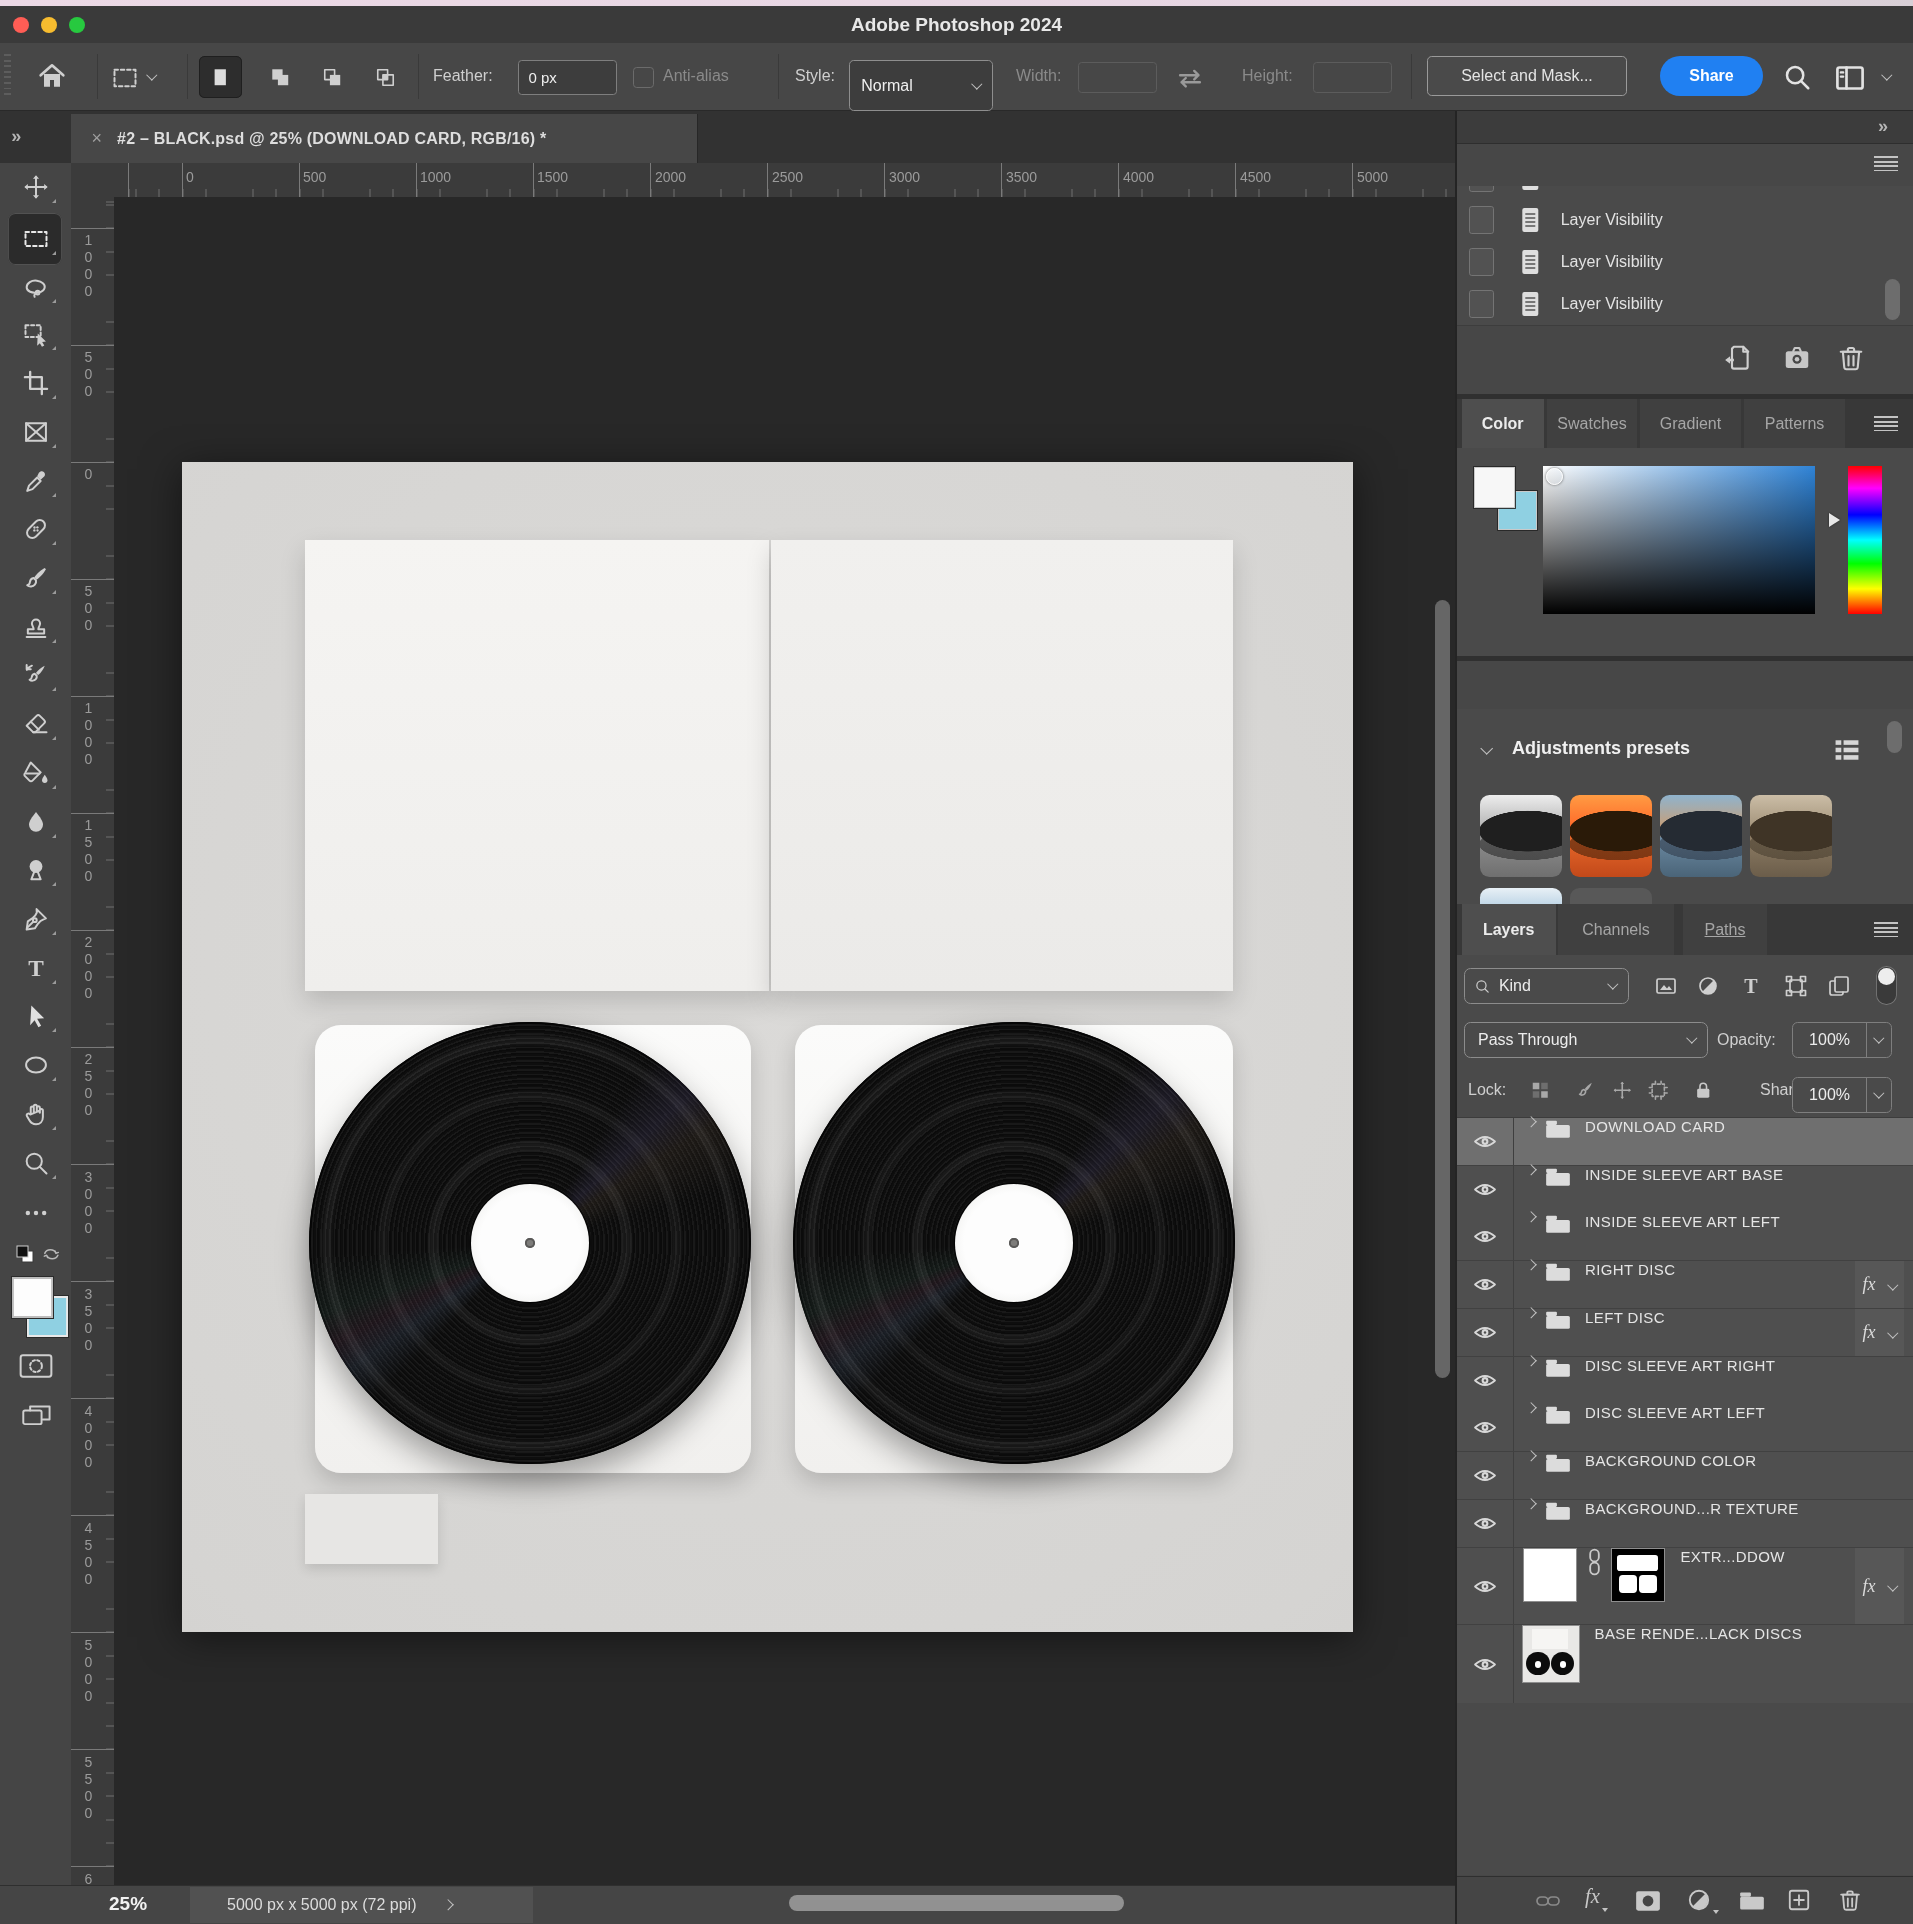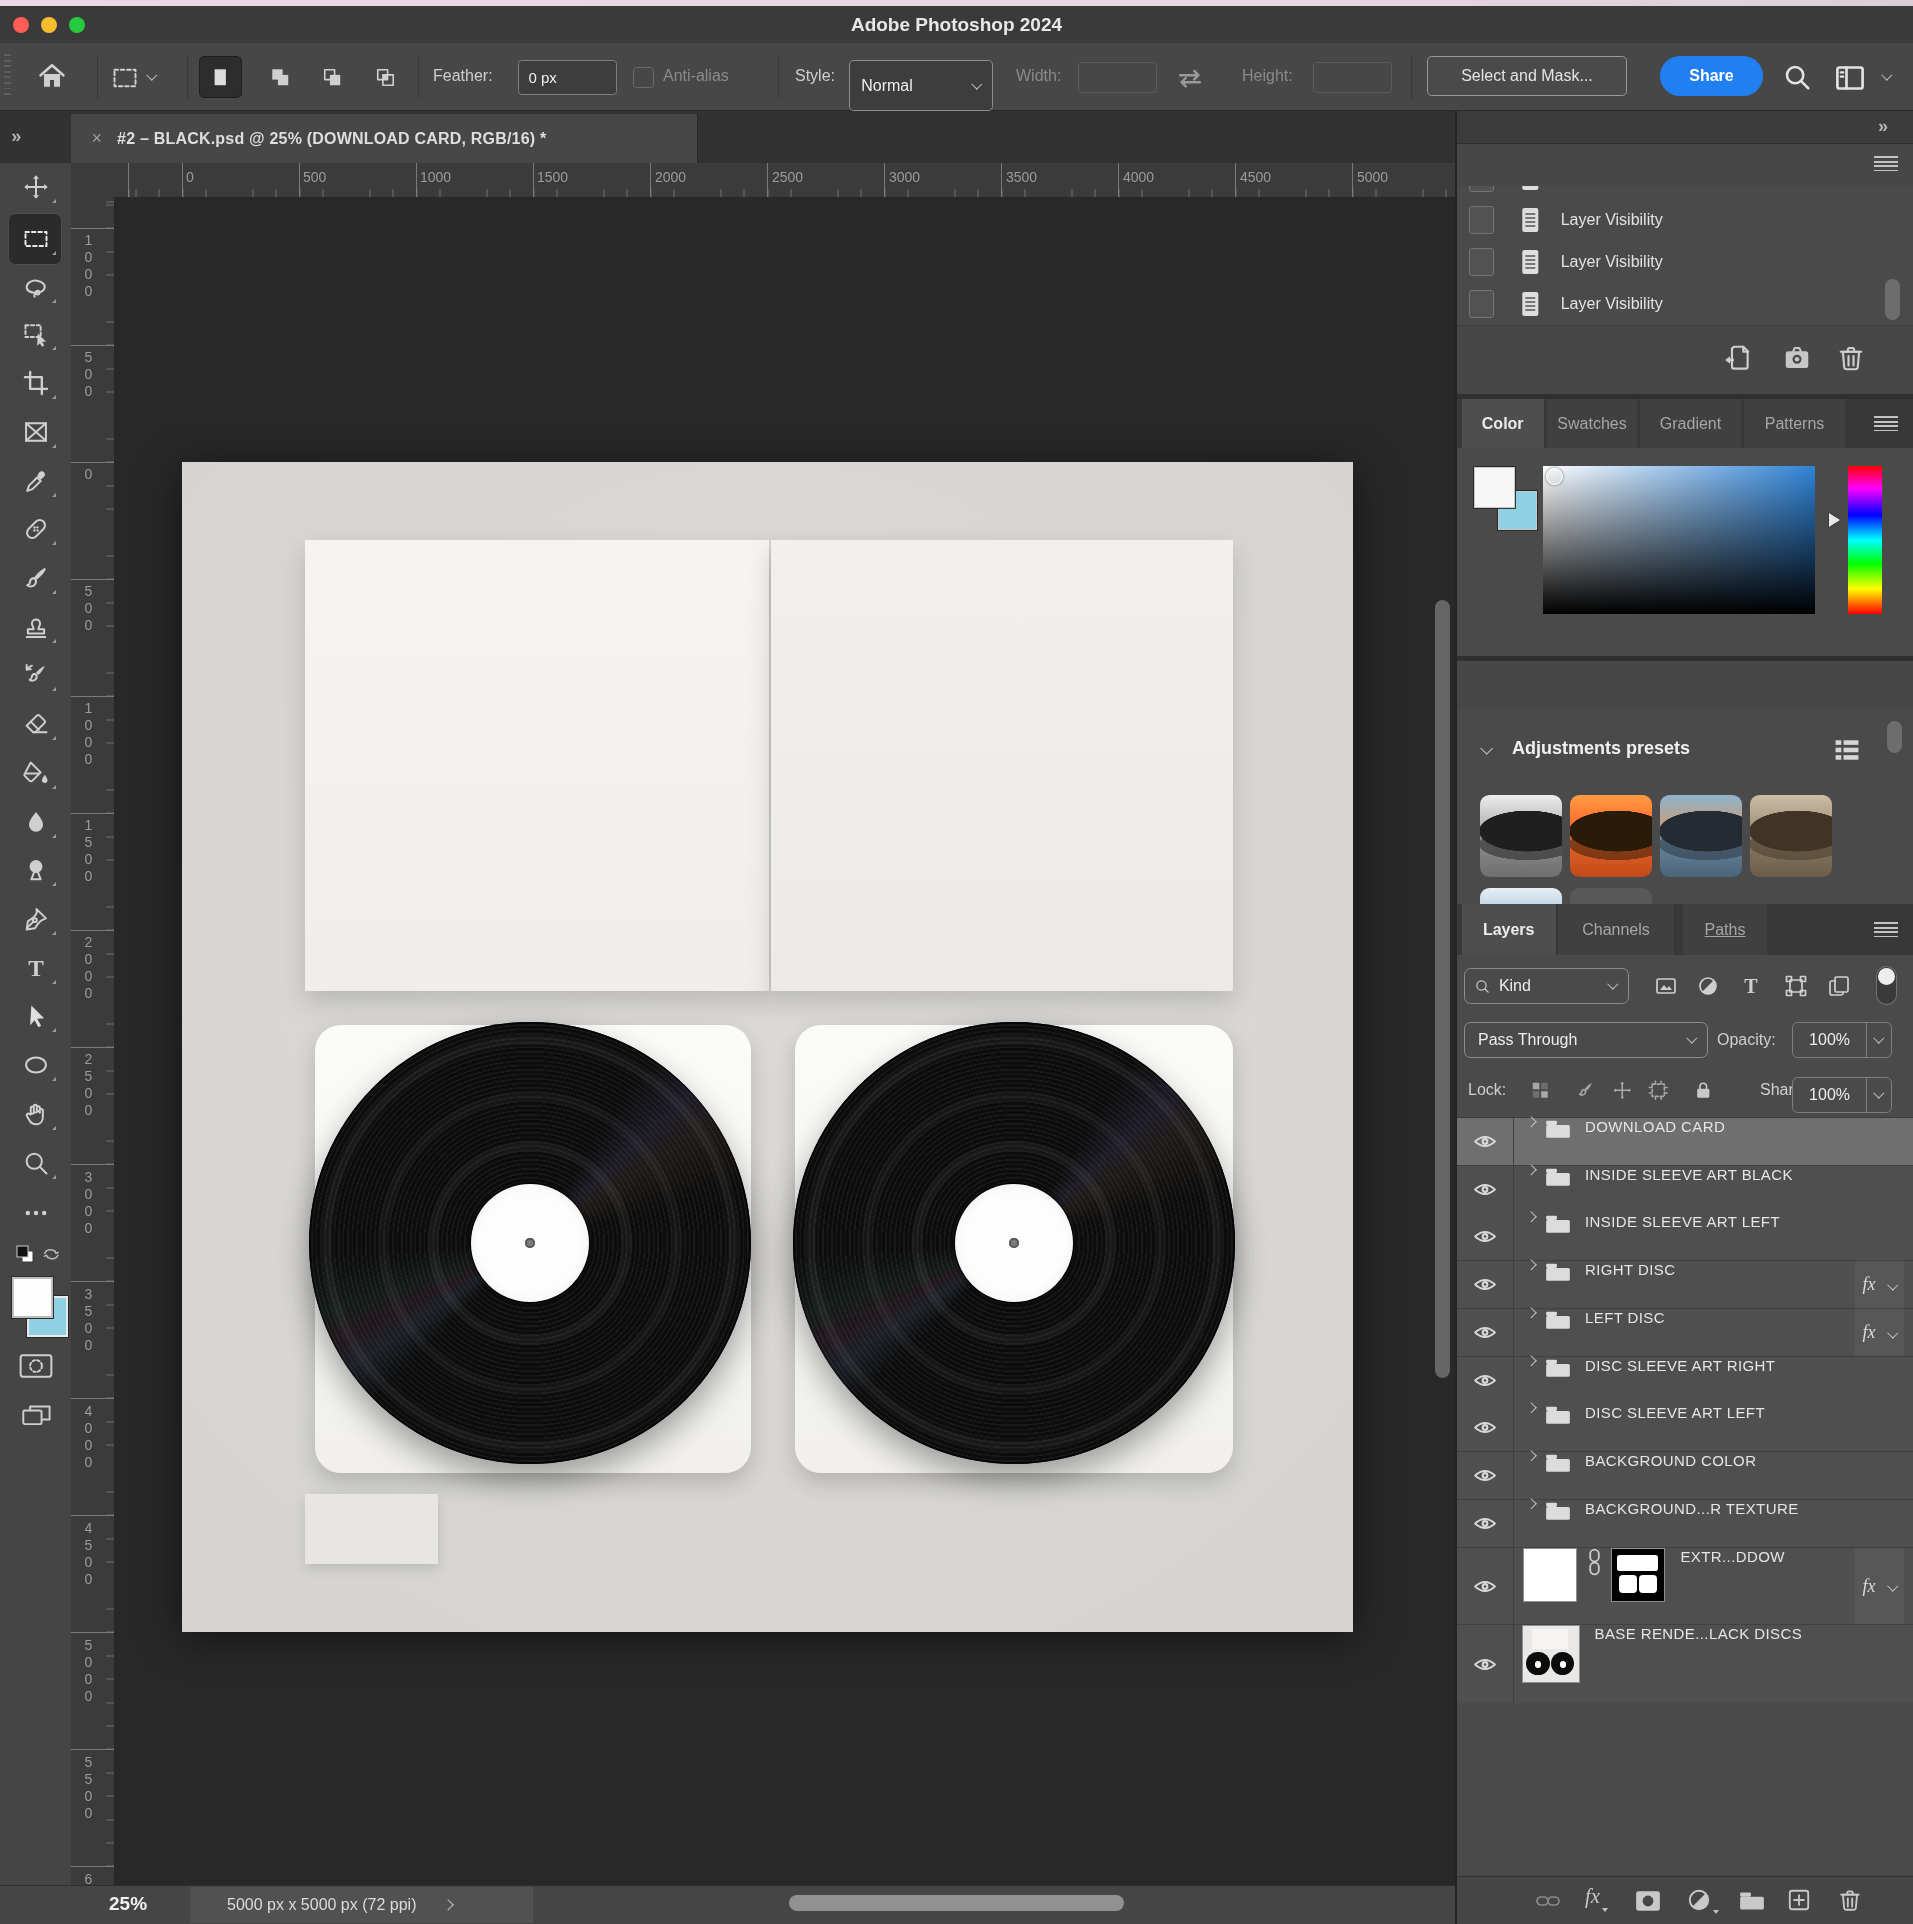--- a/index.html
+++ b/index.html
@@ -713,21 +713,21 @@
           <circle cx="12" cy="8" r="3.4" fill="#d8d8d8"></circle>
           <circle cx="12" cy="8" r="1.2" fill="#4f4f4f"></circle>
         </svg>
       </div>
     <div class="rowbody">
         <span class="chv r sm ldisc"></span>
       <svg width="28" height="22.5" viewBox="0 0 26 20">
           <rect x="2" y="2" width="10" height="4" rx="1" fill="#dcdcdc"></rect>
           <rect x="2" y="6" width="22" height="12" rx="1.5" fill="#dcdcdc"></rect>
         </svg>
-      <span class="lname" style="margin-left:13px;">INSIDE SLEEVE ART BLACK</span>
+      <span class="lname" style="margin-left:13px;">INSIDE SLEEVE ART BASE</span>
       </div>
   </div>
   <div class="lrow" style="top:1213px;height:48px;">
     <div class="eyecell">
         <svg width="24" height="17" viewBox="0 0 24 16">
           <path d="M2 8Q12 -1 22 8 12 17 2 8Z" class="ic" style="stroke:#d8d8d8"></path>
           <circle cx="12" cy="8" r="3.4" fill="#d8d8d8"></circle>
           <circle cx="12" cy="8" r="1.2" fill="#4f4f4f"></circle>
         </svg>
       </div>

